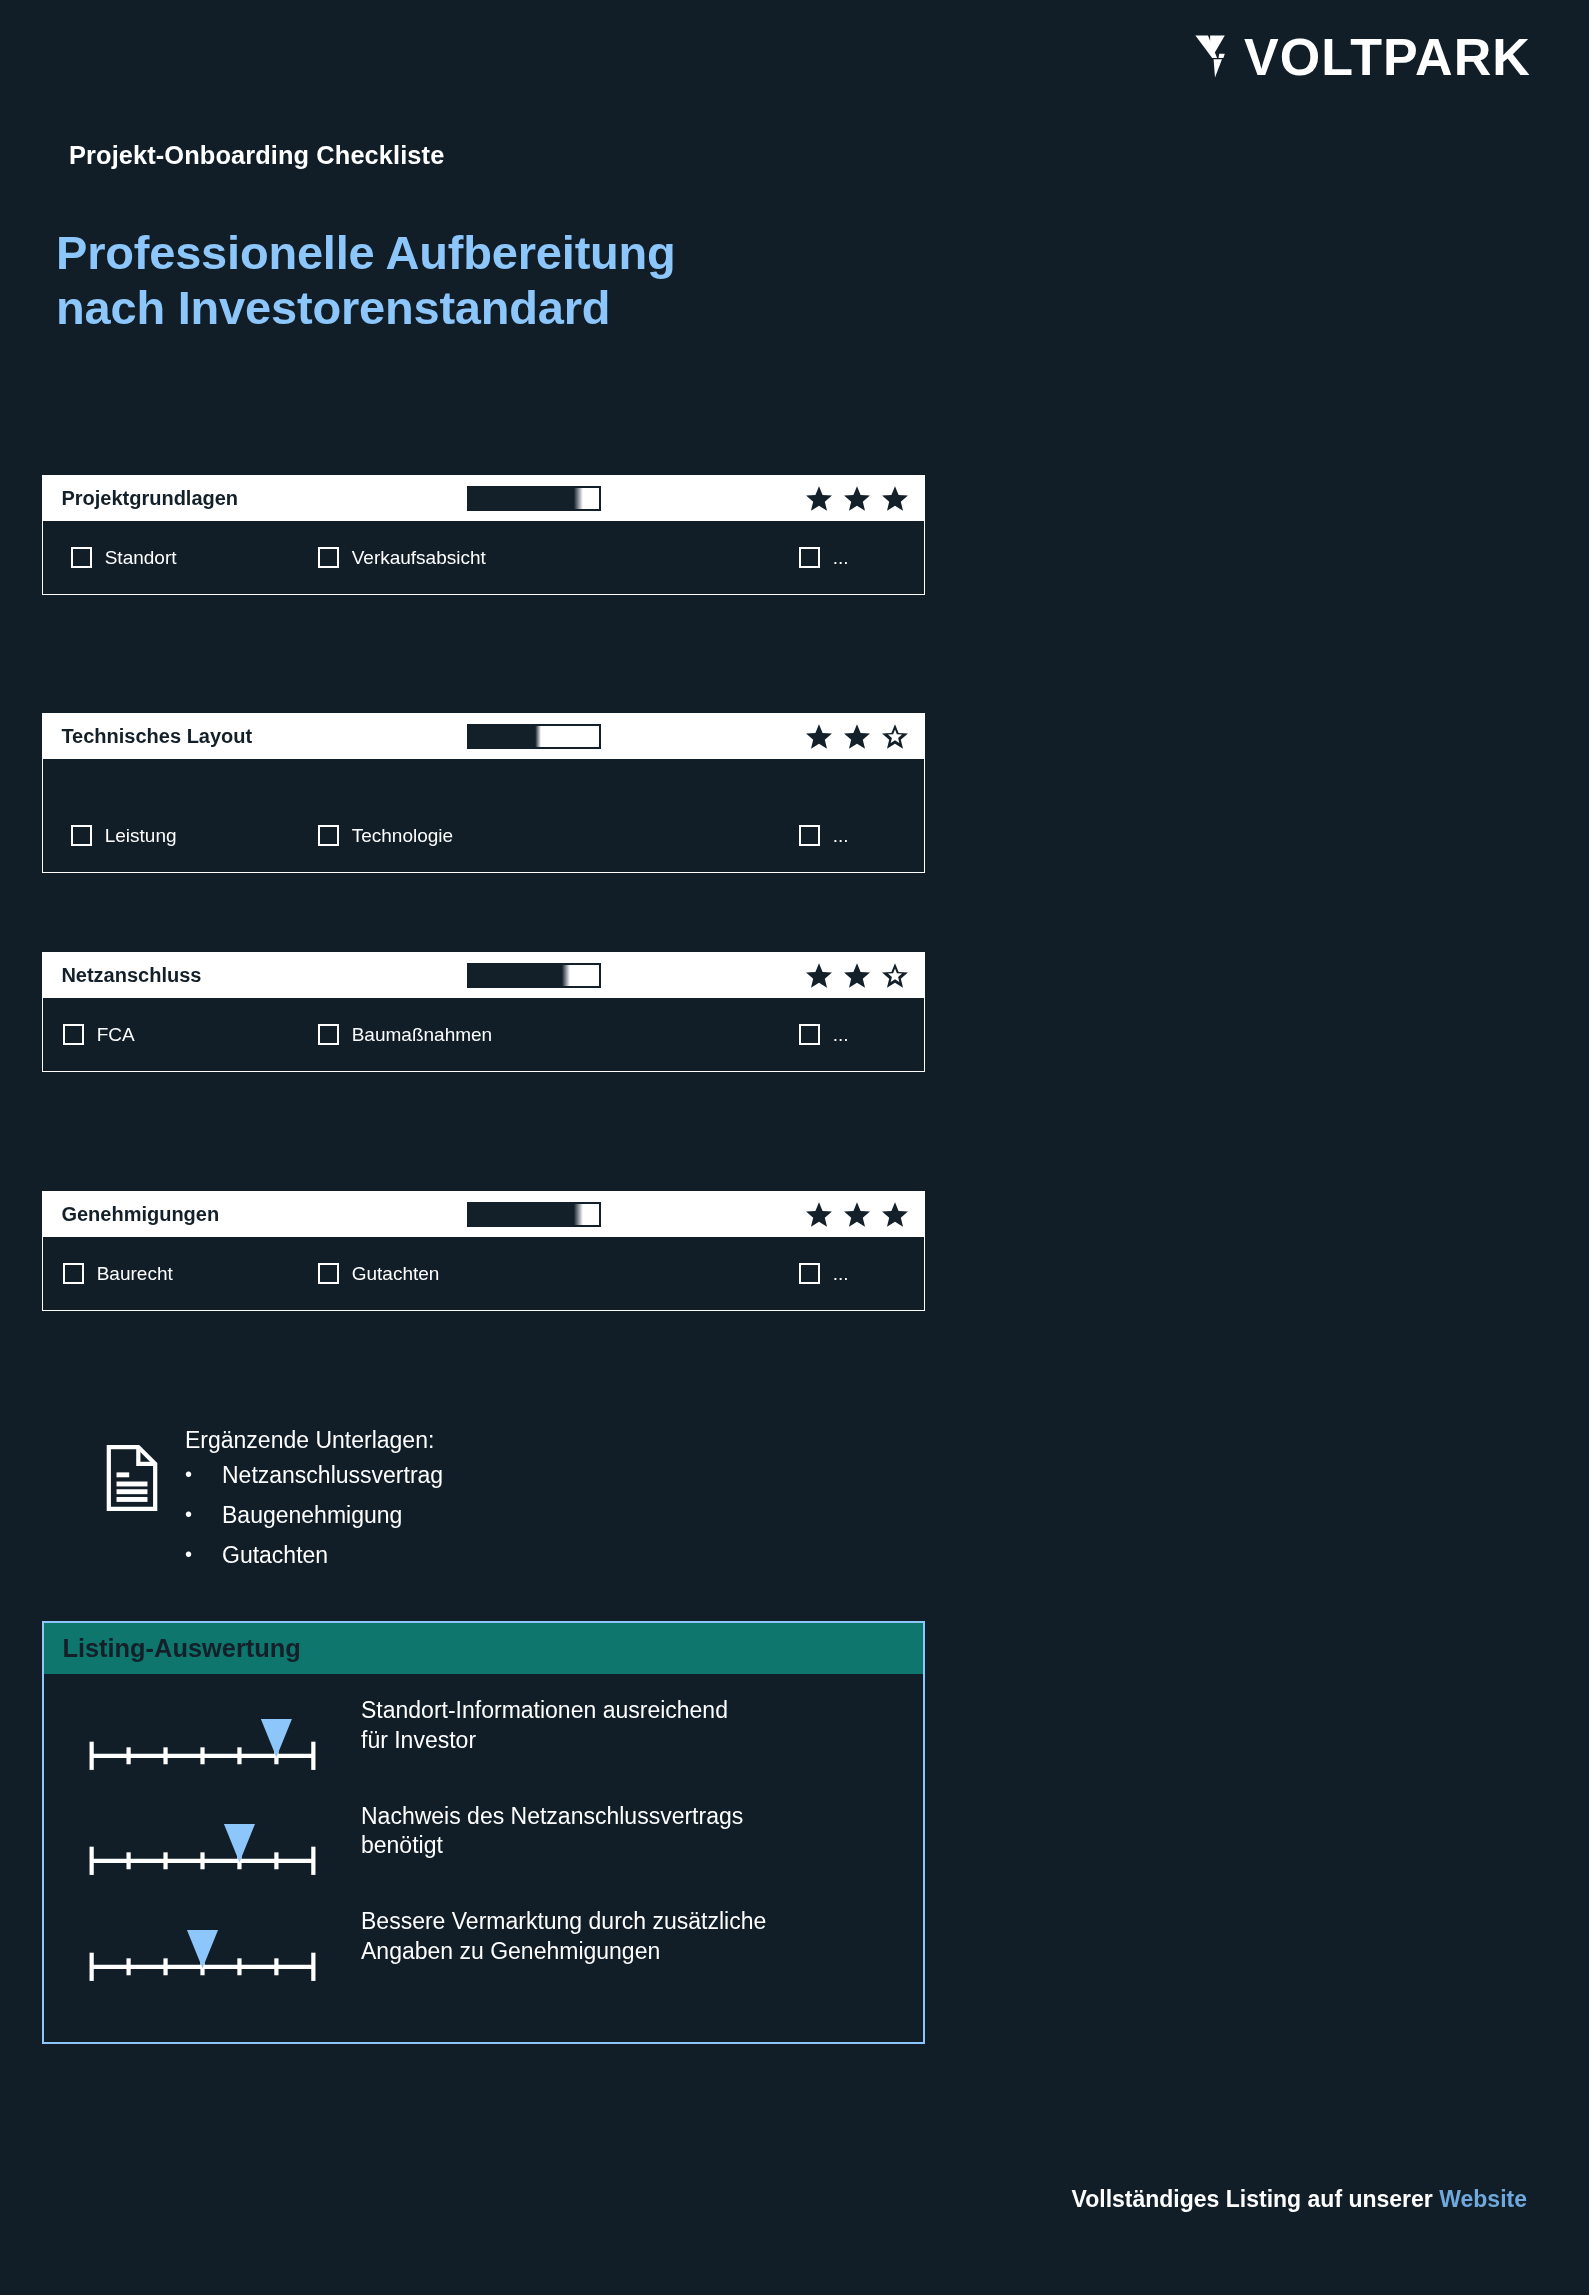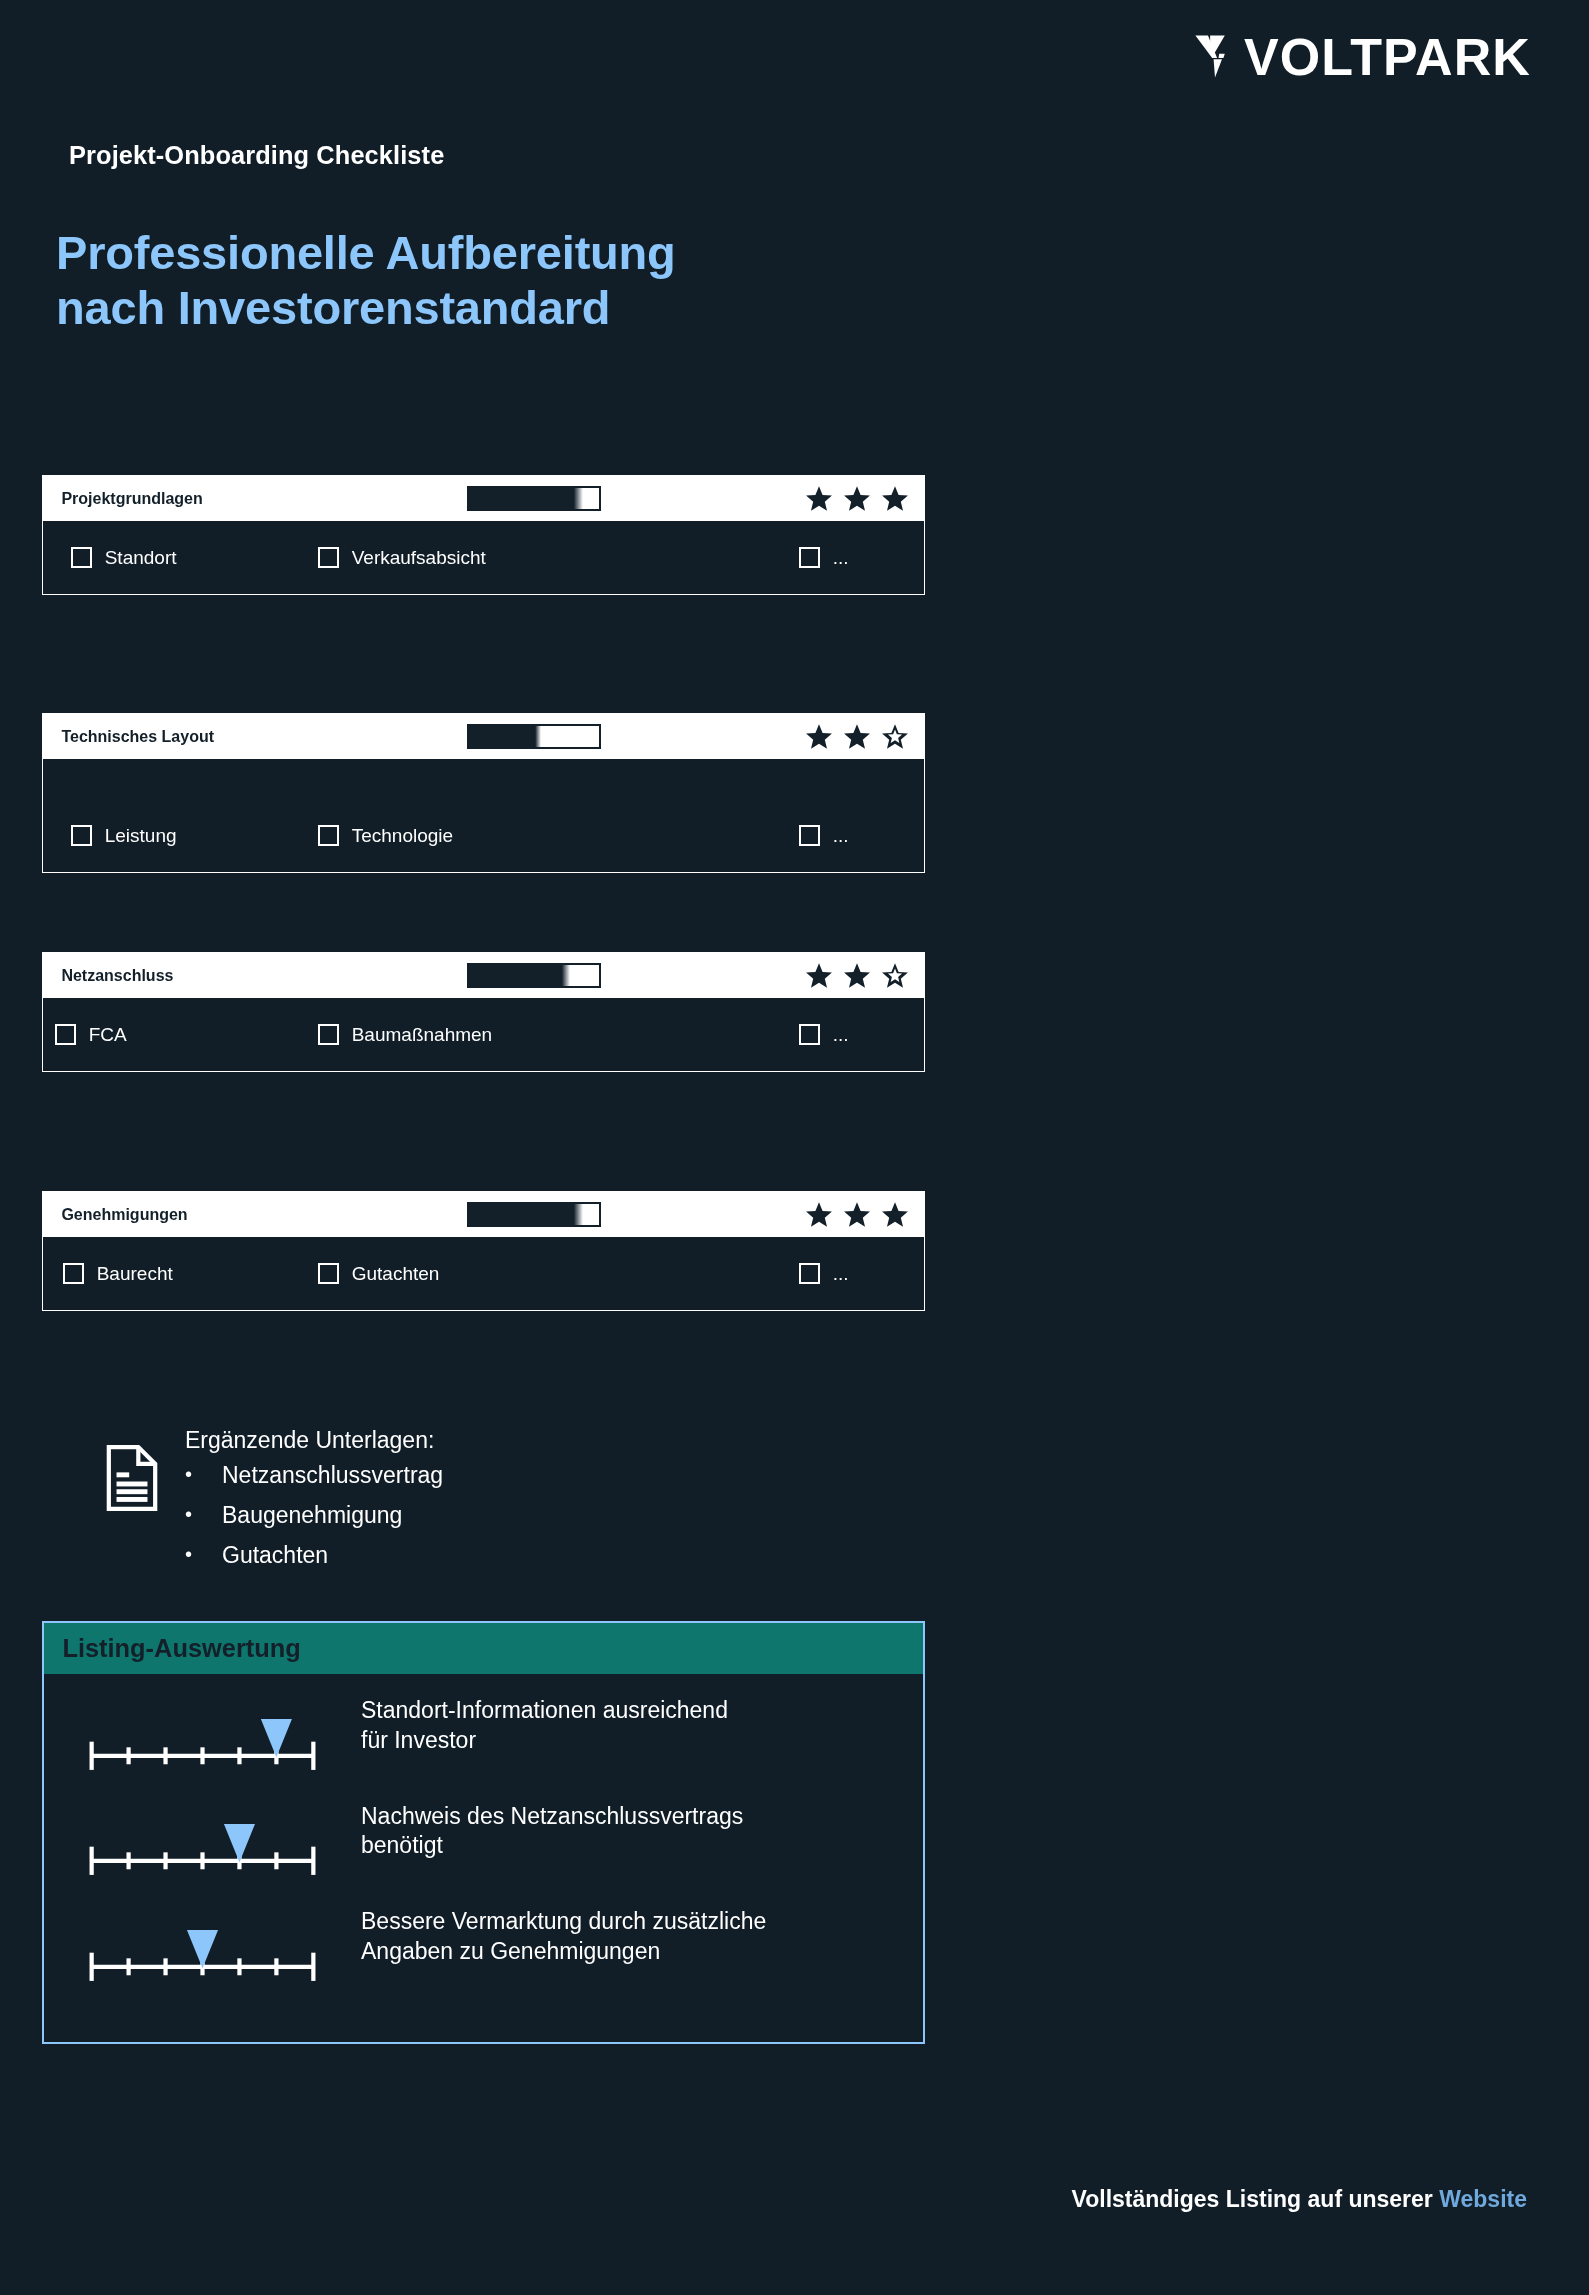--- a/index.html
+++ b/index.html
@@ -68,21 +68,21 @@
   .card-head {
     background: #ffffff;
     height: 45px;
     display: flex;
     align-items: center;
     padding: 0 10px 0 18.4px;
     box-sizing: border-box;
   }
   .card-title {
     color: #13202a;
-    font-size: 16px;
+    font-size: 20px;
     font-weight: 700;
     white-space: nowrap;
     flex: 0 0 auto;
   }
   .bar-wrap {
     position: absolute;
     left: 424px;
     width: 134px;
     height: 25.4px;
     border: 2.1px solid #13202a;
@@ -310,21 +310,21 @@
             <svg class="star" width="28" height="27" viewBox="0 0 34 33">
               <polygon points="17,1.5 21.4,12.1 32.8,12.9 24.1,20.4 26.8,31.5 17,25.4 7.2,31.5 9.9,20.4 1.2,12.9 12.6,12.1" fill="#13202a"></polygon>
             </svg>
             <svg class="star" width="28" height="27" viewBox="0 0 34 33">
               <polygon points="17,1.5 21.4,12.1 32.8,12.9 24.1,20.4 26.8,31.5 17,25.4 7.2,31.5 9.9,20.4 1.2,12.9 12.6,12.1" fill="#13202a"></polygon>
               <polygon points="17,8 19.3,13.8 25.6,14.2 20.8,18.3 22.3,24.4 17,21 11.7,24.4 13.2,18.3 8.4,14.2 14.7,13.8" fill="#ffffff"></polygon>
             </svg>
           </div>
         </div>
         <div class="card-body" style="position: relative;">
-          <div class="chk-item" style="left: 12px; align-items: center;">
+          <div class="chk-item" style="left: 20px; align-items: center;">
             <span class="chk-box"></span>
             <span class="chk-label">FCA</span>
           </div>
           <div class="chk-item" style="left: 275px;">
             <span class="chk-box"></span>
             <span class="chk-label">Baumaßnahmen</span>
           </div>
           <div class="chk-item" style="left: 756px;">
             <span class="chk-box"></span>
             <span class="chk-label">...</span>

